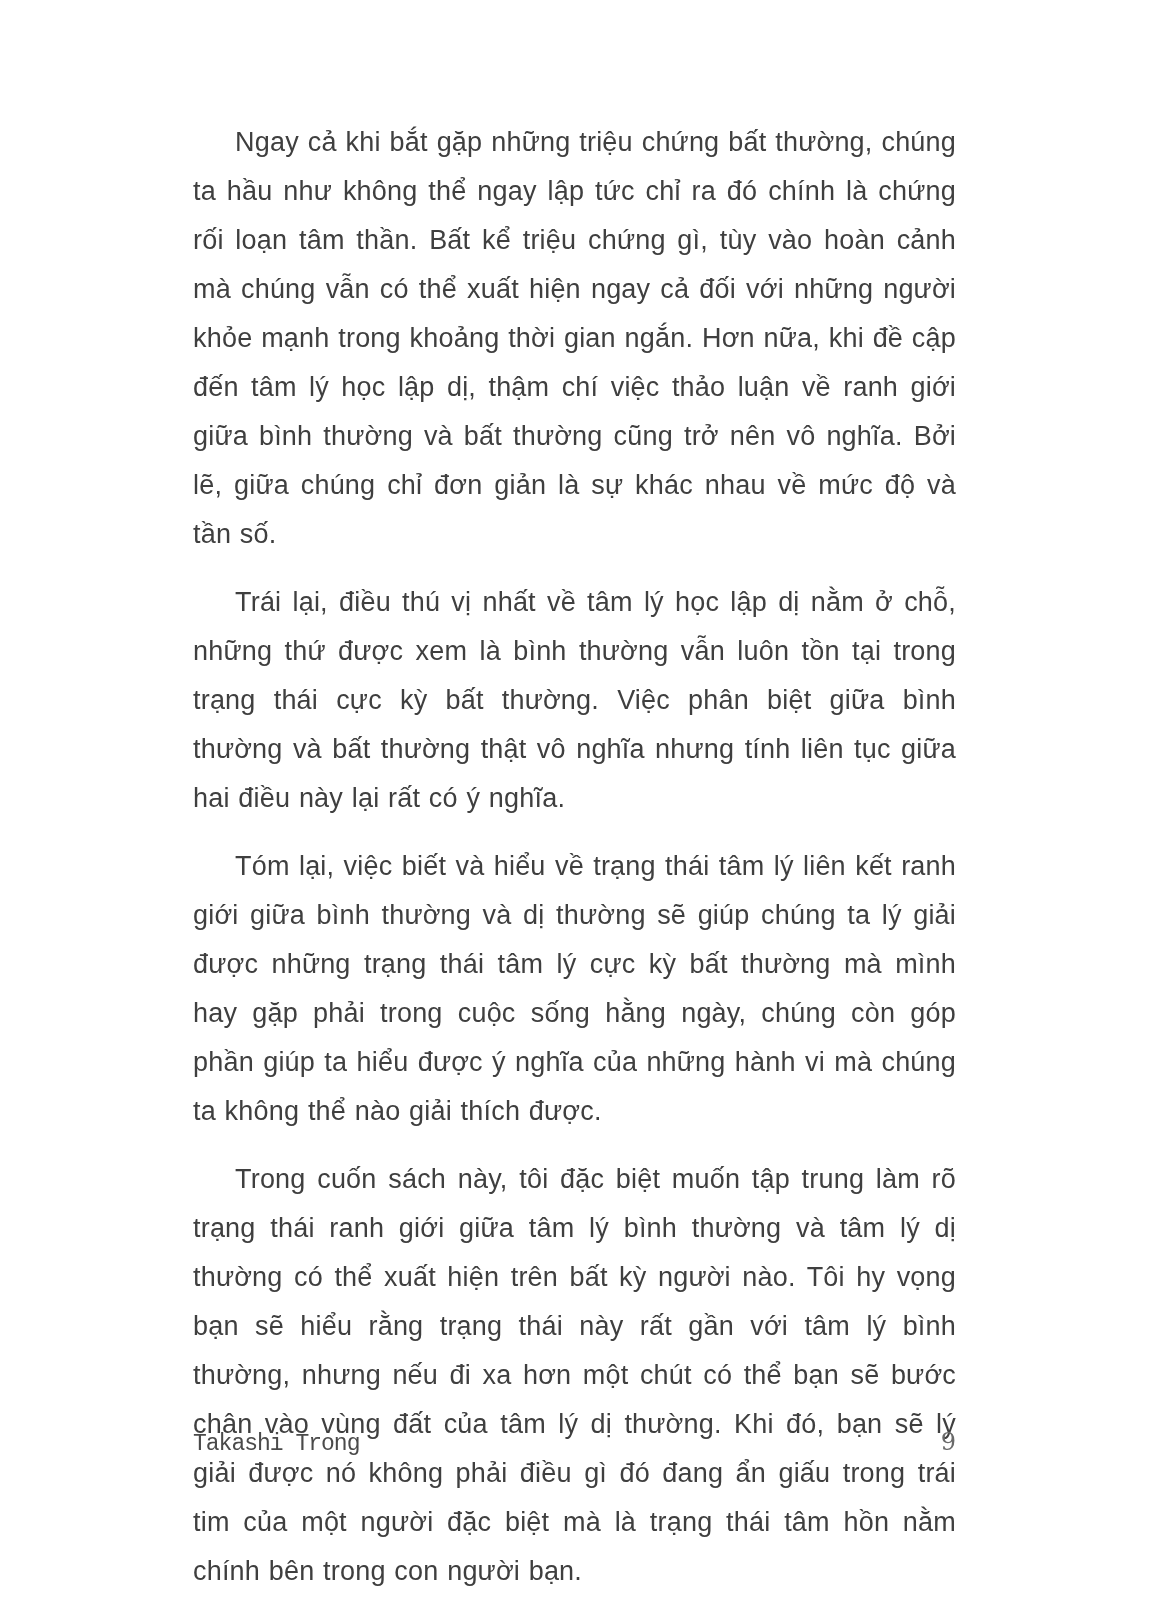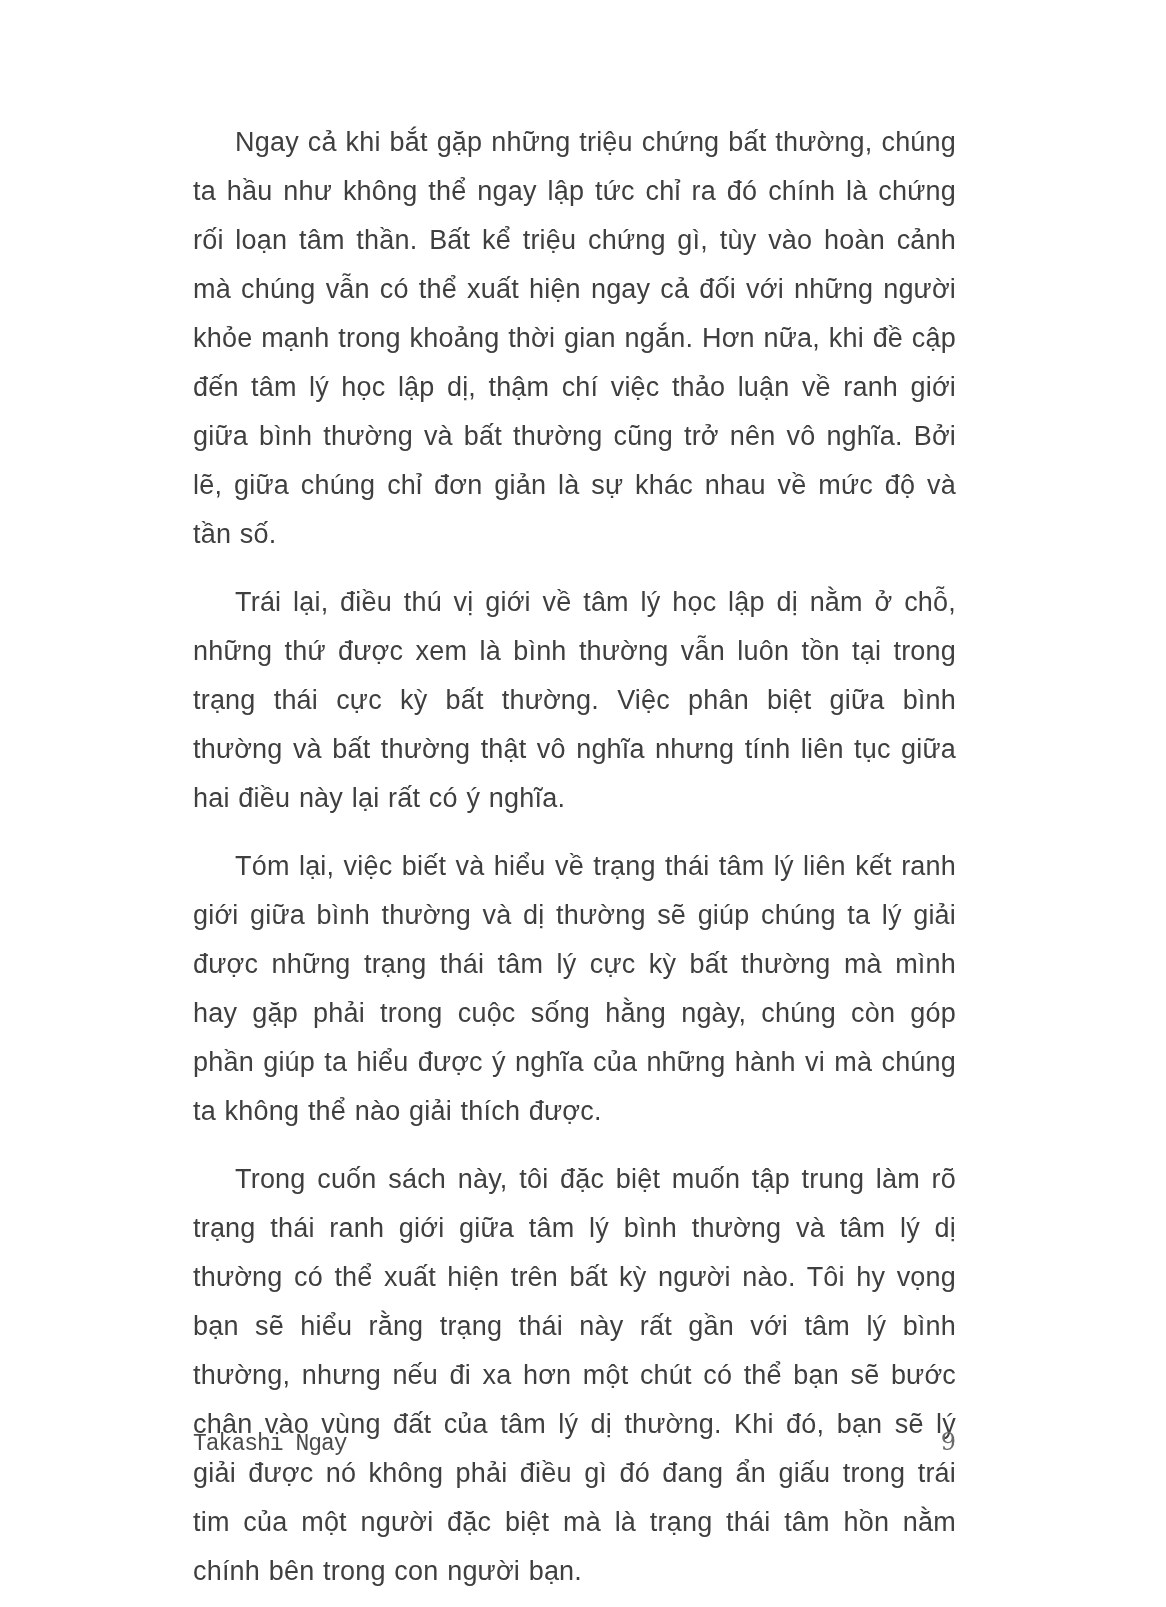--- a/index.html
+++ b/index.html
@@ -47,21 +47,21 @@
     font-size: 24px;
     color: #6a6a6a;
   }
 </style>
 </head>
 <body>
 
 <div class="page">
   <div class="text-block">
     <p>Ngay cả khi bắt gặp những triệu chứng bất thường, chúng ta hầu như không thể ngay lập tức chỉ ra đó chính là chứng rối loạn tâm thần. Bất kể triệu chứng gì, tùy vào hoàn cảnh mà chúng vẫn có thể xuất hiện ngay cả đối với những người khỏe mạnh trong khoảng thời gian ngắn. Hơn nữa, khi đề cập đến tâm lý học lập dị, thậm chí việc thảo luận về ranh giới giữa bình thường và bất thường cũng trở nên vô nghĩa. Bởi lẽ, giữa chúng chỉ đơn giản là sự khác nhau về mức độ và tần số.</p>
-    <p>Trái lại, điều thú vị giới về tâm lý học lập dị nằm ở chỗ, những thứ được xem là bình thường vẫn luôn tồn tại trong trạng thái cực kỳ bất thường. Việc phân biệt giữa bình thường và bất thường thật vô nghĩa nhưng tính liên tục giữa hai điều này lại rất có ý nghĩa.</p>
+    <p>Trái lại, điều thú vị nhất về tâm lý học lập dị nằm ở chỗ, những thứ được xem là bình thường vẫn luôn tồn tại trong trạng thái cực kỳ bất thường. Việc phân biệt giữa bình thường và bất thường thật vô nghĩa nhưng tính liên tục giữa hai điều này lại rất có ý nghĩa.</p>
     <p>Tóm lại, việc biết và hiểu về trạng thái tâm lý liên kết ranh giới giữa bình thường và dị thường sẽ giúp chúng ta lý giải được những trạng thái tâm lý cực kỳ bất thường mà mình hay gặp phải trong cuộc sống hằng ngày, chúng còn góp phần giúp ta hiểu được ý nghĩa của những hành vi mà chúng ta không thể nào giải thích được.</p>
     <p>Trong cuốn sách này, tôi đặc biệt muốn tập trung làm rõ trạng thái ranh giới giữa tâm lý bình thường và tâm lý dị thường có thể xuất hiện trên bất kỳ người nào. Tôi hy vọng bạn sẽ hiểu rằng trạng thái này rất gần với tâm lý bình thường, nhưng nếu đi xa hơn một chút có thể bạn sẽ bước chân vào vùng đất của tâm lý dị thường. Khi đó, bạn sẽ lý giải được nó không phải điều gì đó đang ẩn giấu trong trái tim của một người đặc biệt mà là trạng thái tâm hồn nằm chính bên trong con người bạn.</p>
   </div>
   <div class="footer">
-    <span class="author">Takashi Ngay</span>
+    <span class="author">Takashi Trong</span>
     <span class="page-number">9</span>
   </div>
 </div>
 
 </body></html>

